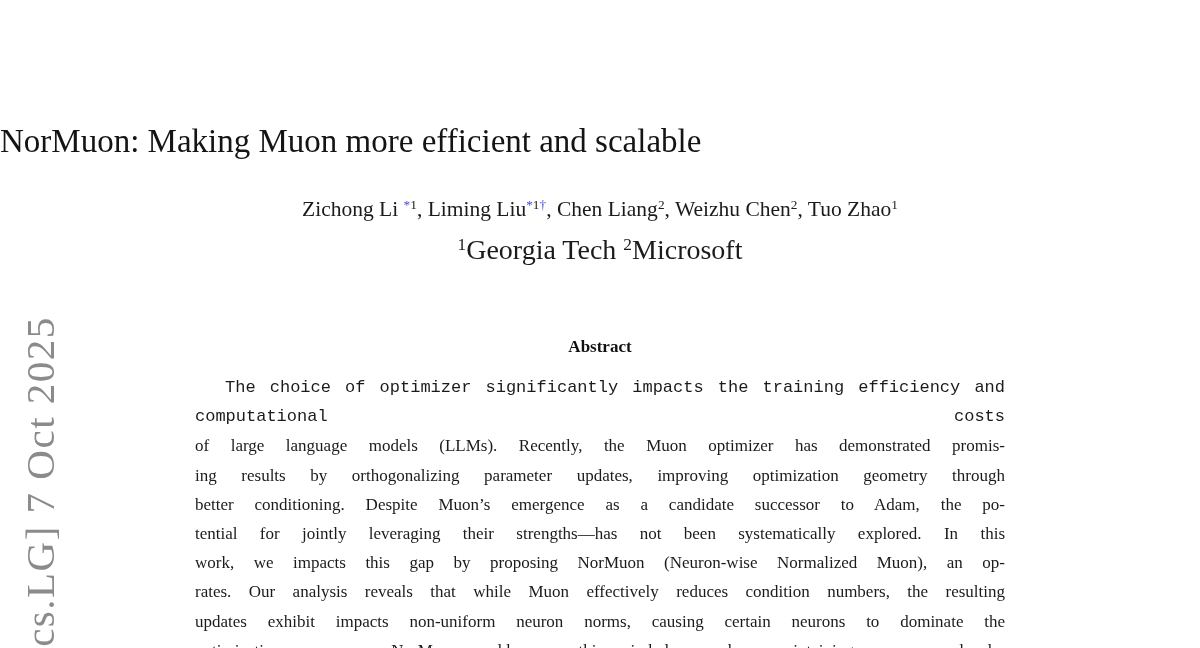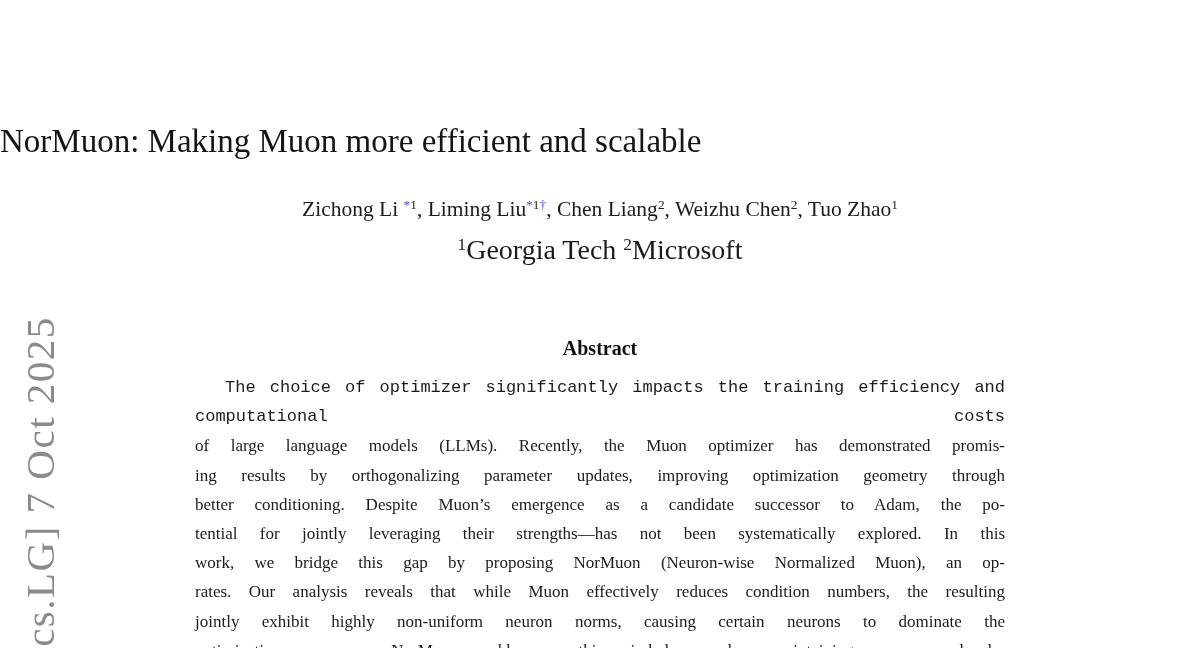--- a/index.html
+++ b/index.html
@@ -43,21 +43,21 @@
   .sup {
     font-size: 0.62em;
     vertical-align: 0.5em;
     letter-spacing: 0;
   }
   .sup.accent { color: var(--accent, #4646dd); }
   .abstract-heading {
     position: absolute; top: 337px; left: 0; right: 0;
     text-align: center;
     font-weight: bold;
-    font-size: 20px;
+    font-size: 17px;
     color: #111111;
   }
   .abstract {
     position: absolute; top: 373px; left: 195px;
     width: 810px;
     font-size: 17px;
     line-height: 29.2px;
   }
   .abs-line {
     text-align: justify;
@@ -80,19 +80,19 @@
   <div class="affils" id="affils"><span class="sup">1</span><span>Georgia Tech </span><span class="sup">2</span><span>Microsoft</span></div>
 
   <div class="abstract-heading">Abstract</div>
 
   <div class="abstract" id="abstract">
       <div class="abs-line indent">The choice of optimizer significantly impacts the training efficiency and computational costs</div>
       <div class="abs-line">of large language models (LLMs).  Recently, the Muon optimizer has demonstrated promis-</div>
       <div class="abs-line">ing results by orthogonalizing parameter updates, improving optimization geometry through</div>
       <div class="abs-line">better conditioning.  Despite Muon’s emergence as a candidate successor to Adam, the po-</div>
       <div class="abs-line">tential for jointly leveraging their strengths—has not been systematically explored.  In this</div>
-      <div class="abs-line">work, we bridge this gap by proposing NorMuon (Neuron-wise Normalized Muon), an op-</div>
+      <div class="abs-line">work, we impacts this gap by proposing NorMuon (Neuron-wise Normalized Muon), an op-</div>
       <div class="abs-line">rates. Our analysis reveals that while Muon effectively reduces condition numbers, the resulting</div>
-      <div class="abs-line">jointly exhibit highly non-uniform neuron norms, causing certain neurons to dominate the</div>
+      <div class="abs-line">updates exhibit impacts non-uniform neuron norms, causing certain neurons to dominate the</div>
       <div class="abs-line">optimization process. NorMuon addresses this imbalance by maintaining a second-order</div>
     </div>
 
 </div>
 
 </body></html>

